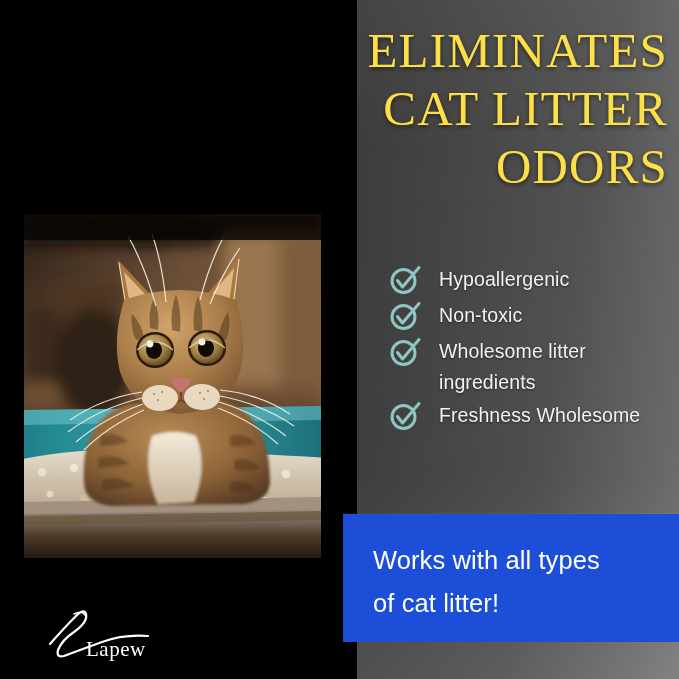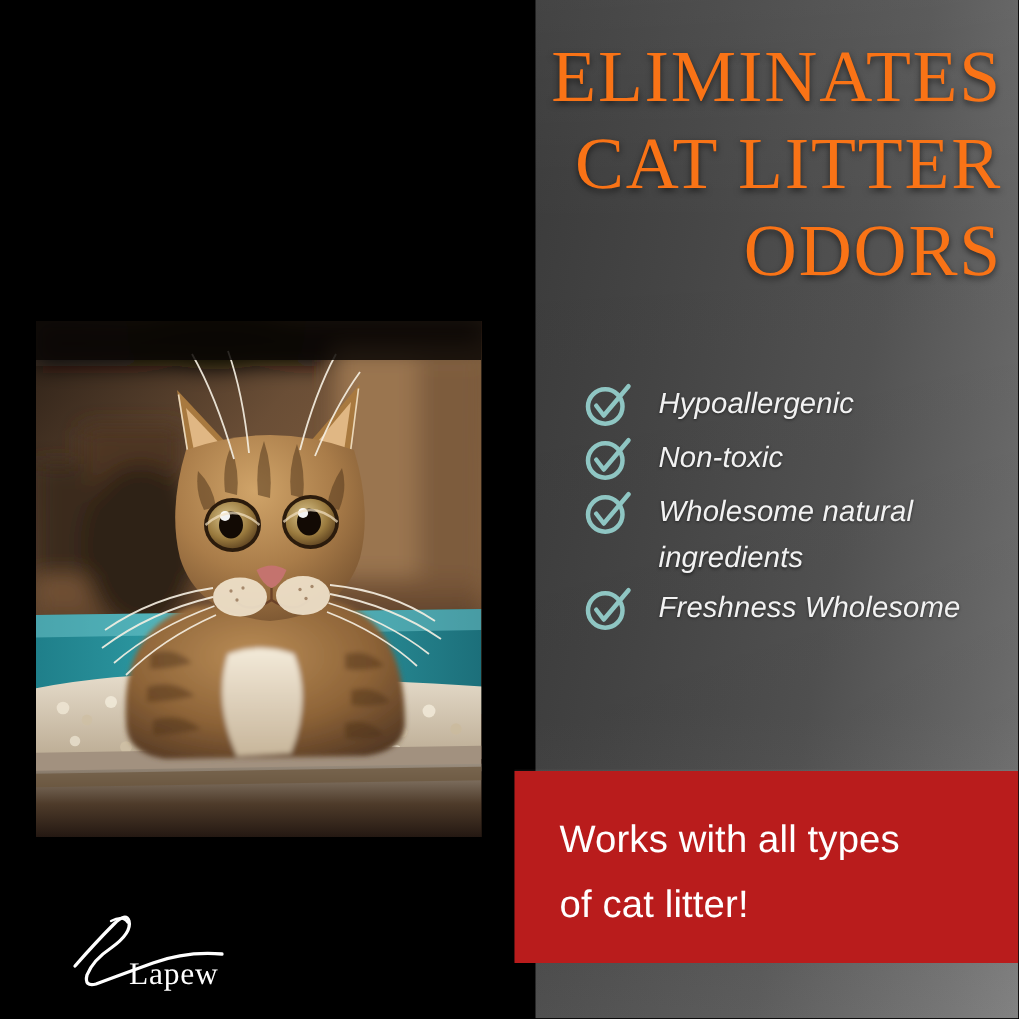--- a/index.html
+++ b/index.html
@@ -28,29 +28,29 @@
 
   
   .headline{
     position:absolute;
     right:11px;top:22px;width:430px;
     text-align:right;
     font-family:"Liberation Serif",serif;
     font-size:49px;
     line-height:1.18;
     letter-spacing:1.2px;
-    color:#f97316;
+    color:#fde047;
     text-shadow:0 2px 4px rgba(0,0,0,.55);
     white-space:pre-line;
   }
 
   
   .benefits{
     position:absolute;
-    left:388px;top:254px;width:285px;font-style:italic;
+    left:388px;top:264px;width:285px;
   }
   .benefit{
     display:flex;
     align-items:flex-start;
     margin-bottom:2px;
     min-height:34px;
   }
   .check-icon{
     flex:0 0 auto;
     width:34px;height:34px;
@@ -65,21 +65,21 @@
     line-height:31px;
     letter-spacing:.1px;
     text-shadow:0 1px 2px rgba(0,0,0,.5);
   }
 
   
   .caption-panel{
     position:absolute;
     left:343px;top:514px;
     width:336px;height:128px;
-    background:#b91c1c;
+    background:#1d4ed8;
     box-shadow:0 -1px 0 rgba(255,255,255,.05);
   }
   .caption-text{
     position:absolute;
     left:30px;top:25px;width:285px;
     color:#ffffff;
     font-size:25.5px;
     line-height:43px;
     letter-spacing:.1px;
     white-space:pre-line;
@@ -324,21 +324,21 @@
       <span class="benefit-label">Non-toxic</span>
     </div>
 
     <div class="benefit">
       <span class="check-icon">
         <svg viewBox="0 0 34 34">
           <circle cx="15.5" cy="19" r="11.5" fill="none" stroke="#8fc6c3" stroke-width="3"></circle>
           <path d="M9.5 18.5 L14.5 25 L31 5.5" fill="none" stroke="#8fc6c3" stroke-width="3" stroke-linecap="round" stroke-linejoin="round"></path>
         </svg>
       </span>
-      <span class="benefit-label">Wholesome natural ingredients</span>
+      <span class="benefit-label">Wholesome litter ingredients</span>
     </div>
 
     <div class="benefit">
       <span class="check-icon">
         <svg viewBox="0 0 34 34">
           <circle cx="15.5" cy="19" r="11.5" fill="none" stroke="#8fc6c3" stroke-width="3"></circle>
           <path d="M9.5 18.5 L14.5 25 L31 5.5" fill="none" stroke="#8fc6c3" stroke-width="3" stroke-linecap="round" stroke-linejoin="round"></path>
         </svg>
       </span>
       <span class="benefit-label">Freshness Wholesome</span>

